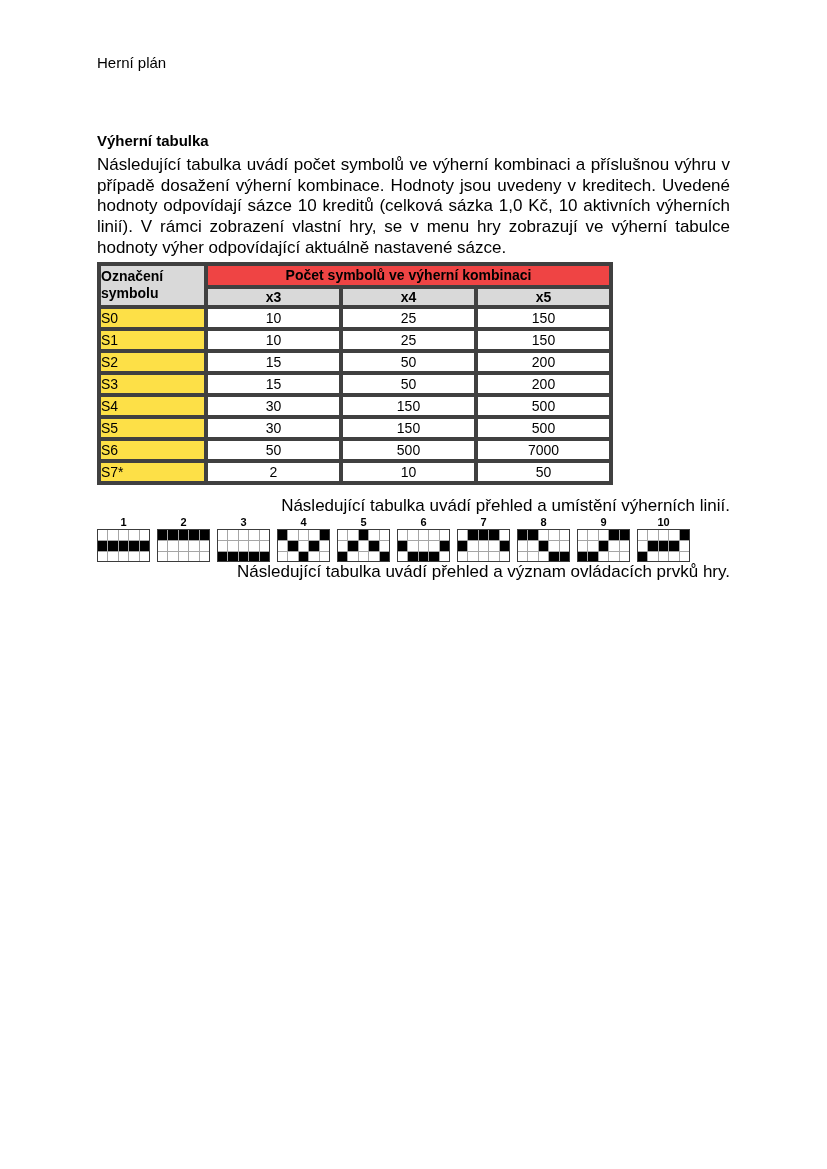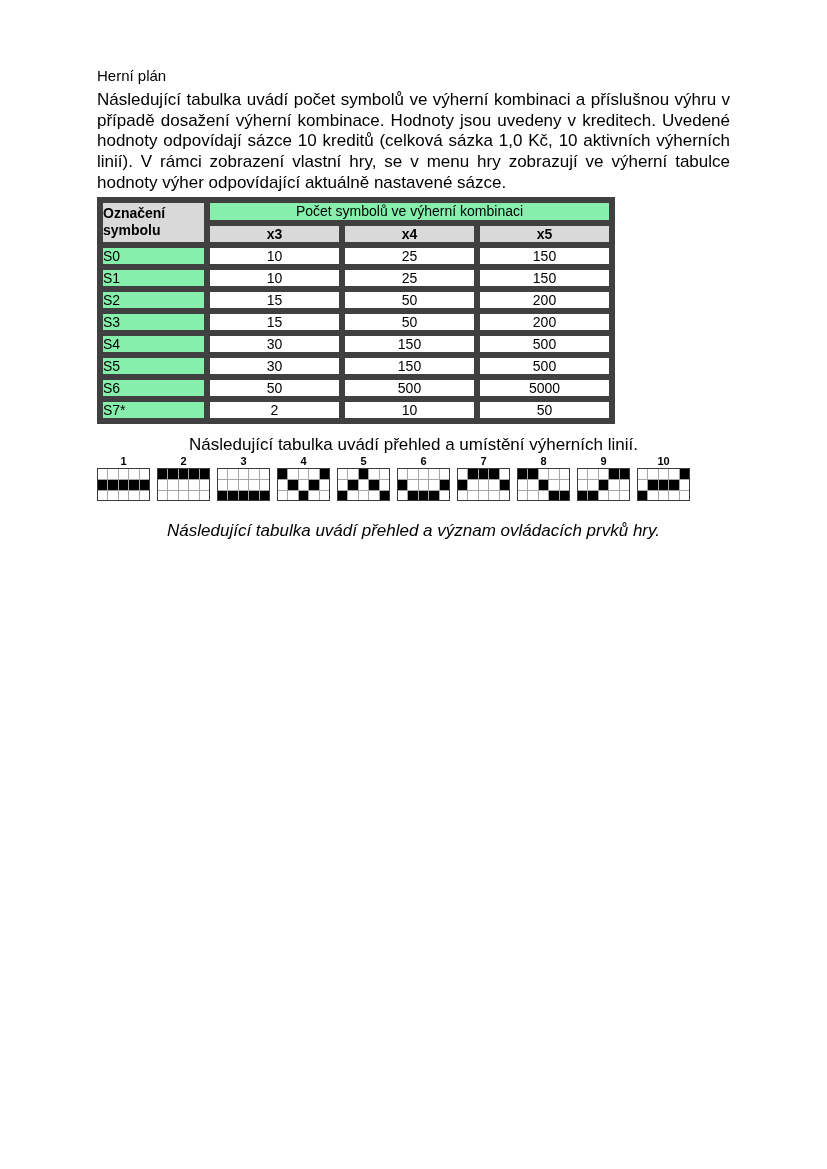--- a/index.html
+++ b/index.html
@@ -3,21 +3,21 @@
 <meta charset="utf-8">
 <style>
   * { box-sizing: border-box; }
   html, body { margin: 0; padding: 0; background: #e8e8e8; }
   .page {
     width: 827px; height: 1169px;
     margin: 0 auto;
     background: #ffffff;
     font-family: "Liberation Sans", sans-serif;
     color: #000000;
-    padding: 17px 97px;
+    padding: 4px 97px;
     overflow: hidden;
     position: relative;
   }
   .doc-title {
     padding-top: 50px;
     font-size: 15px;
     line-height: 18px;
   }
   h2 {
     margin: 0;
@@ -25,56 +25,56 @@
     line-height: 19px;
     font-weight: bold;
   }
   .h-payout { margin-top: 59px; }
   .body-text {
     margin: 5px 0 0 0;
     font-size: 17px;
     line-height: 20.7px;
     text-align: justify;
   }
-  .body-text.single { text-align: center; margin-top: 11px; }
+  .body-text.single { text-align: right; margin-top: 11px; }
 
   table.payout {
     margin-top: 3px;
     border-collapse: collapse;
     width: 512px;
     table-layout: fixed;
   }
   table.payout th, table.payout td {
-    border: 6px solid #404040;
+    border: 4px solid #404040;
     font-size: 14px;
     padding: 0;
   }
   table.payout col.c-sym { width: 107px; }
   table.payout col.c-val { width: 135px; }
   th.sym-hdr {
     background: #d9d9d9;
     text-align: left;
     padding-left: 8px;
     font-weight: bold;
     line-height: 17px;
   }
   th.group-hdr {
-    background: #86efac;
+    background: #ef4444;
     text-align: center;
-    font-weight: normal;
+    font-weight: bold;
     height: 23px;
   }
   tr.sub-row th {
     background: #d9d9d9;
     text-align: center;
     font-weight: bold;
     height: 16px;
   }
   td.sym-cell {
-    background: #86efac;
+    background: #fde047;
     text-align: left;
     padding-left: 8px;
     height: 22px;
   }
   td.val-cell {
     text-align: center;
     height: 22px;
   }
   .footnote {
     margin-top: 3px;
@@ -105,29 +105,30 @@
     grid-template-rows: repeat(3, 1fr);
     gap: 1px;
     background: #a6a6a6;
     border: 1px solid #3c3c3c;
     width: 53px;
     height: 33px;
   }
   .pl-cell { background: #ffffff; }
   .pl-cell.filled { background: #000000; }
   .h-controls { margin-top: 33px; }
-  .body-text.last { margin-top: 20px; font-style: italic; }
+  .body-text.last { margin-top: 0; }
 </style>
 </head>
 <body>
 
 <div class="page">
 
   <div class="doc-title">Herní plán</div>
 
+  <h2 class="h-payout">Výherní tabulka</h2>
 
   <p class="body-text">Následující tabulka uvádí počet symbolů ve výherní kombinaci a příslušnou výhru v případě dosažení výherní kombinace. Hodnoty jsou uvedeny v kreditech. Uvedené hodnoty odpovídají sázce 10 kreditů (celková sázka 1,0 Kč, 10 aktivních výherních linií). V rámci zobrazení vlastní hry, se v menu hry zobrazují ve výherní tabulce hodnoty výher odpovídající aktuálně nastavené sázce.</p>
 
   <table class="payout">
     <colgroup>
       <col class="c-sym">
       <col class="c-val">
       <col class="c-val">
       <col class="c-val">
     </colgroup>
@@ -176,21 +177,21 @@
         <tr>
           <td class="sym-cell">S5</td>
           <td class="val-cell">30</td>
           <td class="val-cell">150</td>
           <td class="val-cell">500</td>
         </tr>
         <tr>
           <td class="sym-cell">S6</td>
           <td class="val-cell">50</td>
           <td class="val-cell">500</td>
-          <td class="val-cell">5000</td>
+          <td class="val-cell">7000</td>
         </tr>
         <tr>
           <td class="sym-cell">S7*</td>
           <td class="val-cell">2</td>
           <td class="val-cell">10</td>
           <td class="val-cell">50</td>
         </tr>
       </tbody>
   </table>
 

